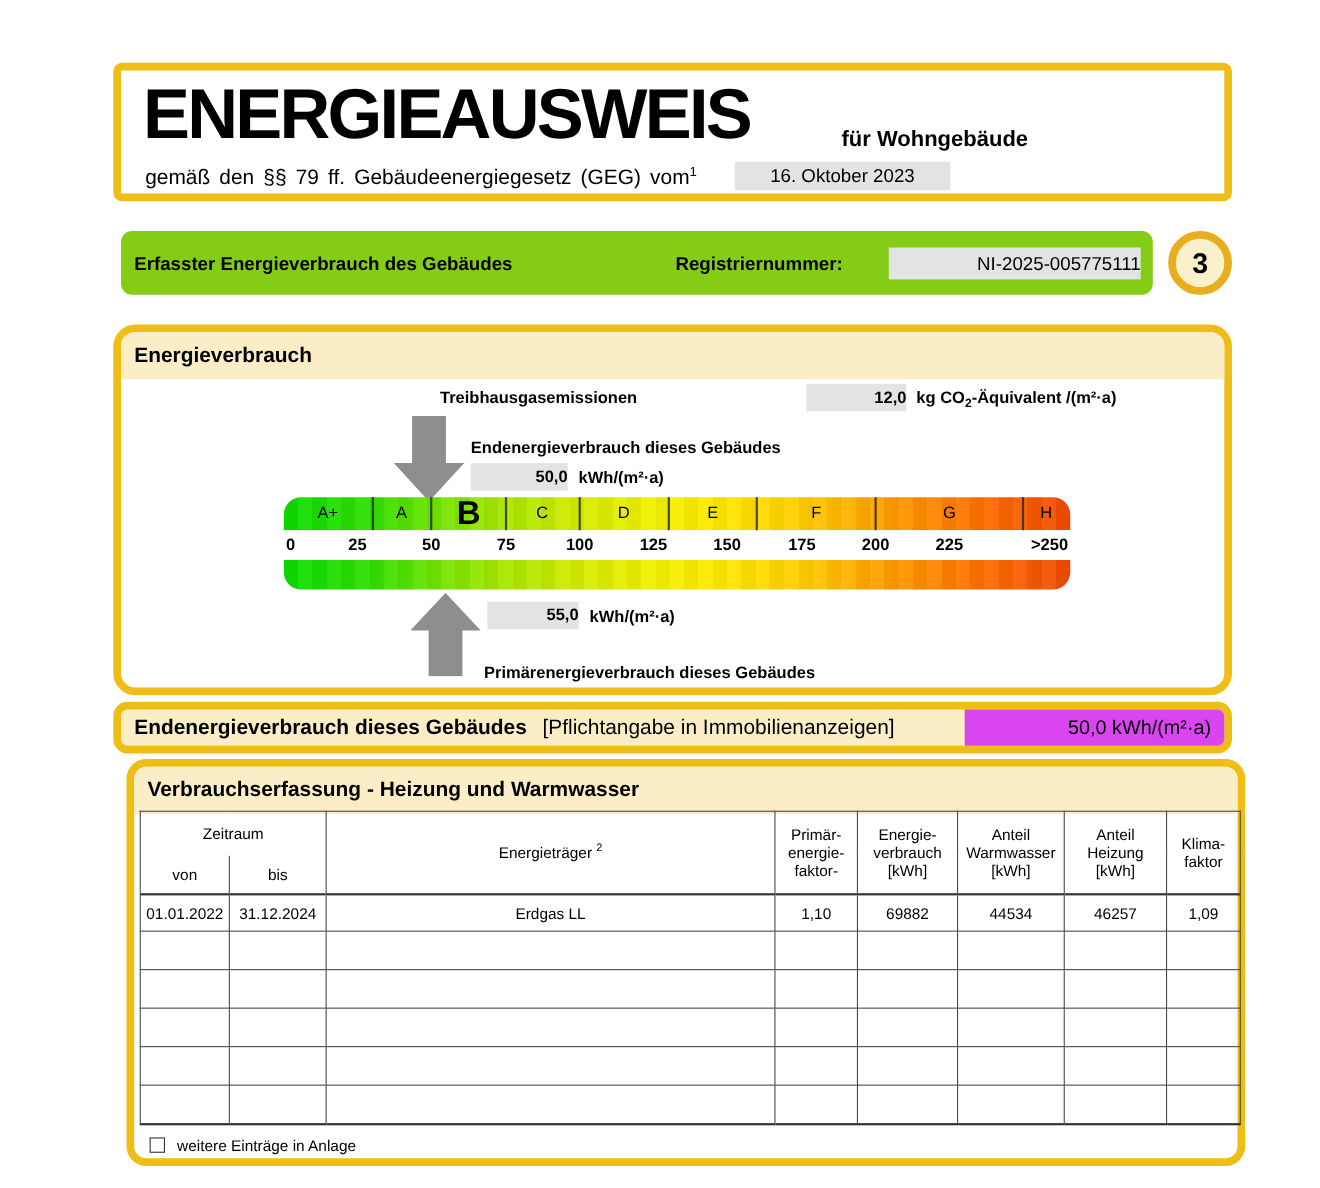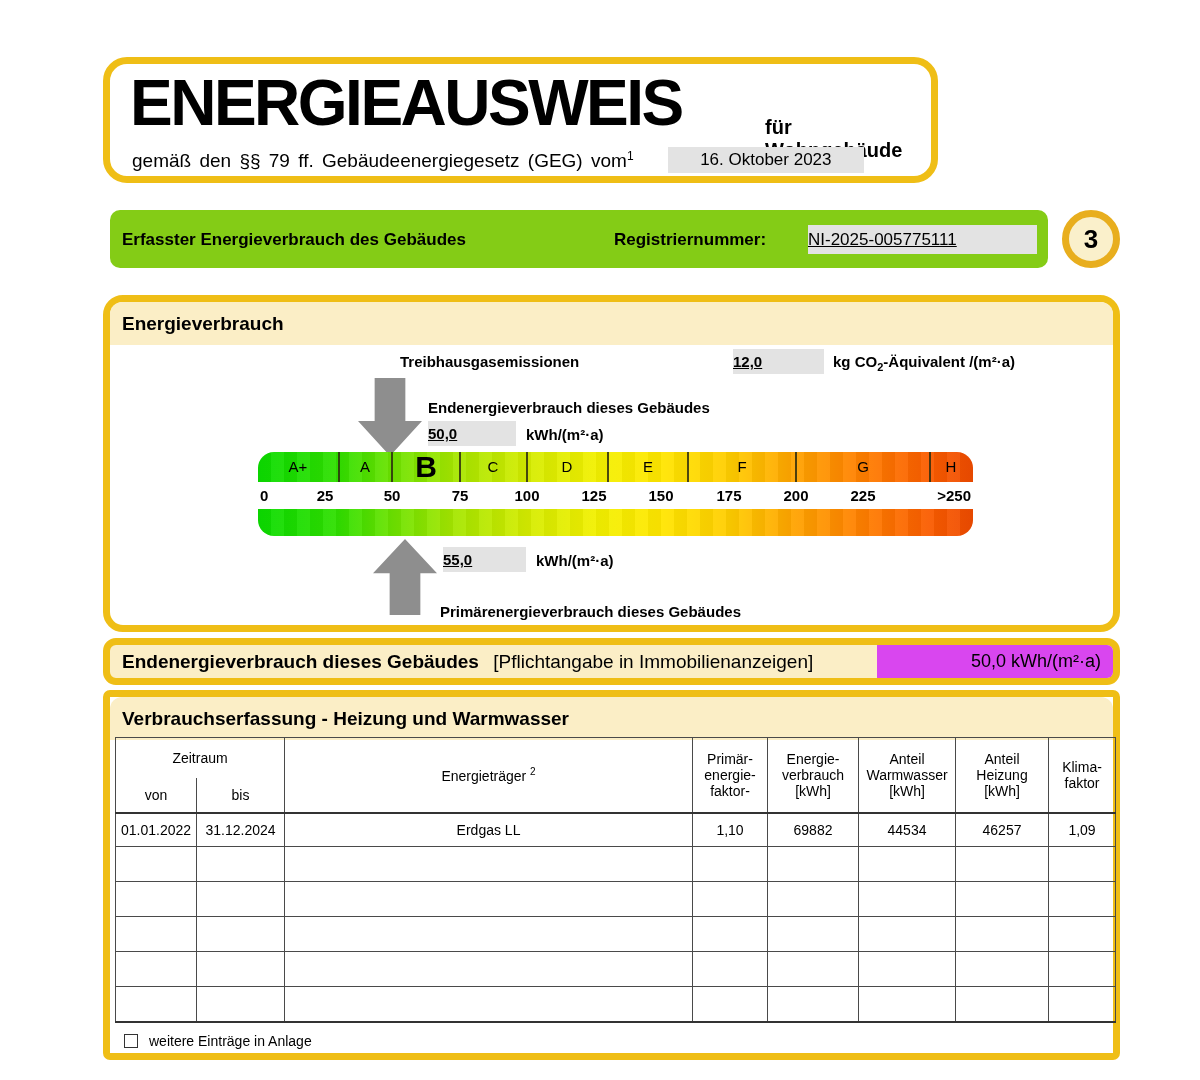--- a/index.html
+++ b/index.html
@@ -1,22 +1,22 @@
 <!DOCTYPE html>
 <html><head>
 <meta charset="utf-8">
 <style>
   html,body{margin:0;padding:0;background:#fff;}
   .page{position:relative;width:1200px;height:1080px;background:#fff;overflow:hidden;
         font-family:"Liberation Sans",sans-serif;color:#000;}
   .gold-box{position:absolute;box-sizing:border-box;border:7px solid #EFBE16;background:#fff;}
   .cream{background:#84cc16;}
-  .grayval{background:#E3E3E3;text-align:left;font-weight:bold;text-decoration:underline;}
-  
-  .box1{left:103px;top:57px;width:835px;height:126px;border-radius:24px;text-decoration:underline;}
+  .grayval{background:#E3E3E3;text-align:right;font-weight:bold;}
+  
+  .box1{left:103px;top:57px;width:1017px;height:126px;border-radius:8px;text-decoration:underline;}
   .main-title{position:absolute;left:20px;top:4px;font-size:64px;font-weight:bold;
               letter-spacing:-2.5px;line-height:70px;white-space:nowrap;}
   .title-sub{position:absolute;left:655px;top:52px;font-size:20px;font-weight:bold;}
   .law-line{position:absolute;left:22px;top:85px;font-size:19px;word-spacing:3px;white-space:nowrap;}
   .law-line sup{font-size:12px;}
   .date-box{display:inline-block;background:#E3E3E3;width:196px;text-align:center;
             font-size:17px;word-spacing:0;padding:3px 0;margin-left:26px;transform:translateY(-2px);}
   
   .box2{position:absolute;left:110px;top:210px;width:938px;height:58px;border-radius:10px;}
   .box2 .t1{position:absolute;left:12px;top:20px;font-size:17px;font-weight:bold;}
@@ -62,21 +62,21 @@
   .tick.last{transform:none;right:2px;}
   
   .box4{left:103px;top:638px;width:1017px;height:47px;border-radius:13px;background:#FBEEC6;}
   .box4-label{position:absolute;left:12px;top:0;height:33px;line-height:33px;font-size:19px;white-space:nowrap;}
   .box4-label .b{font-weight:bold;}
   .box4-label .n{font-weight:normal;margin-left:9px;}
   .box4-val{position:absolute;right:0;top:0;width:236px;height:33px;background:#d946ef;
             border-radius:0 6px 6px 0;font-size:18px;line-height:33px;text-align:right;
             box-sizing:border-box;padding-right:12px;}
   
-  .box5{left:103px;top:690px;width:1017px;height:370px;border-radius:7px;}
+  .box5{left:115px;top:690px;width:1017px;height:370px;border-radius:18px;}
   .ctable{position:absolute;left:5px;top:40px;width:1000px;border-collapse:collapse;
           table-layout:fixed;font-size:14px;}
   .ctable th,.ctable td{border:1px solid #4a4a4a;text-align:center;vertical-align:middle;
           padding:0;font-weight:normal;overflow:hidden;}
   .ctable thead tr.h2 th{border-bottom:2px solid #333;}
   .ctable th[rowspan]{border-bottom:2px solid #333;}
   .ctable .zr{border-bottom-style:hidden;}
   .ctable tr.r1{height:40px;}
   .ctable tr.h2{height:35px;}
   .ctable tr.data{height:34px;}

